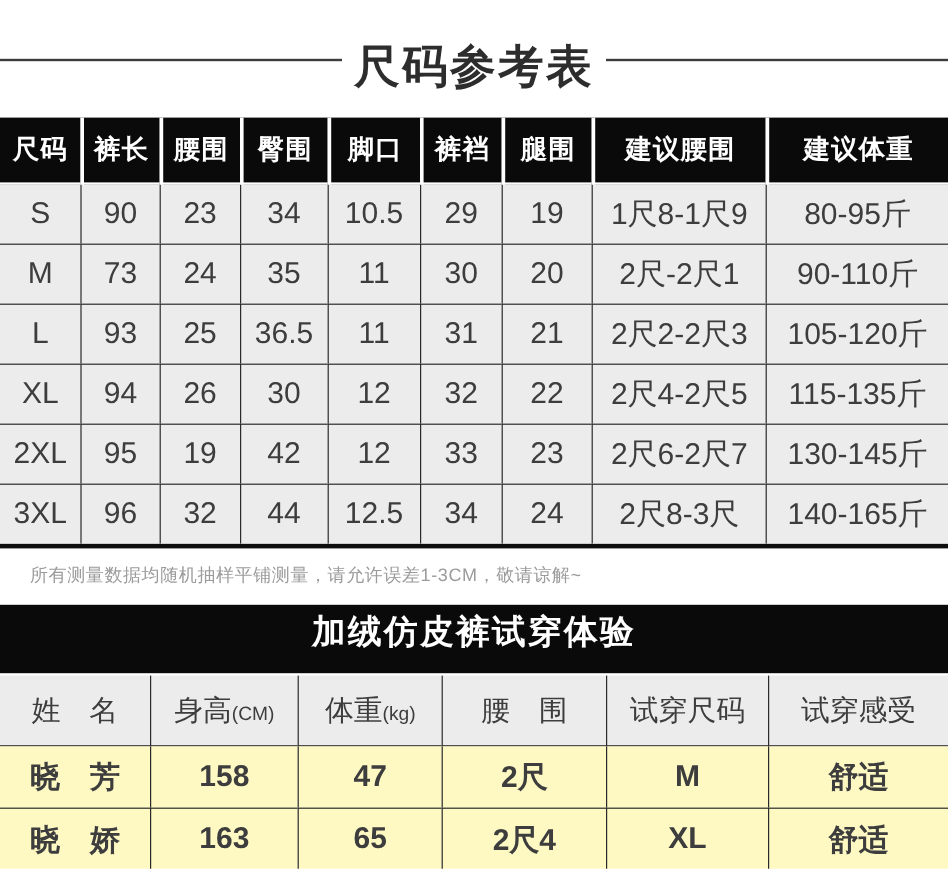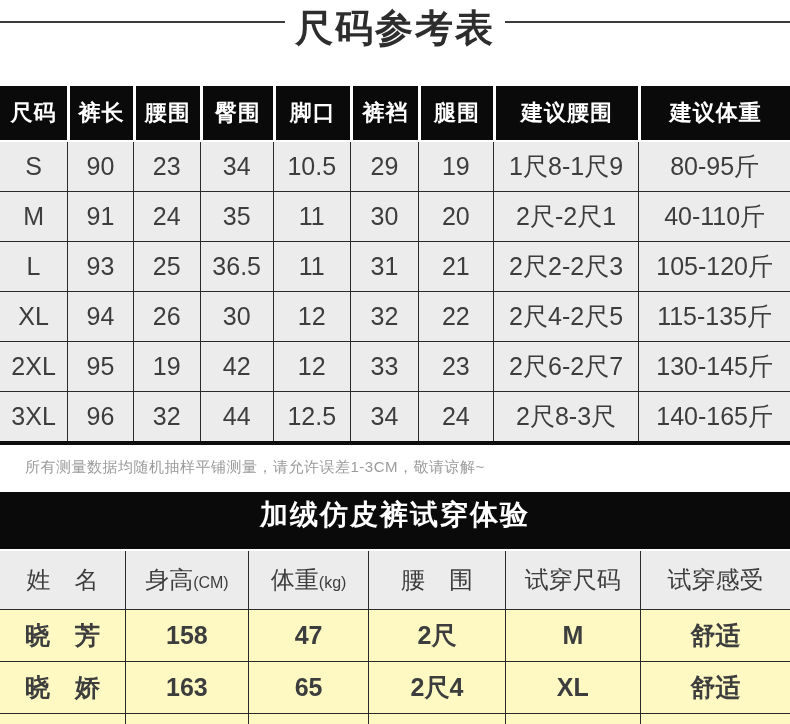--- a/index.html
+++ b/index.html
@@ -4,38 +4,38 @@
 <style>
   * { margin:0; padding:0; box-sizing:border-box; }
   html,body { background:#ffffff; }
   body {
     width:790px; height:724px; overflow:hidden;
     font-family:"Liberation Sans","DejaVu Sans",sans-serif;
     color:#3d3d3d;
   }
 
   
-  .title-wrap { display:flex; align-items:center; padding-top:8px; }
+  .title-wrap { display:flex; align-items:center; padding-top:36px; }
   .hr-line { flex:1; height:0; border-top:2px solid #3c3c3c; margin-top:-14px; }
   .title-block { padding:0 10px; text-align:center; }
   .title-main {
     font-size:38px; font-weight:bold; color:#2d2d2d;
     letter-spacing:2px; line-height:1.1; white-space:nowrap;
   }
   .title-sub {
     font-size:13px; color:#8a8a8a; letter-spacing:2px; margin-top:3px;
     white-space:nowrap;
   }
 
   
   table { width:100%; border-collapse:separate; border-spacing:0; table-layout:fixed; }
   td, th { text-align:center; vertical-align:middle; }
 
   
-  .size-table { margin-top:36px; border-bottom:4px solid #0d0d0d; }
+  .size-table { margin-top:20px; border-bottom:4px solid #0d0d0d; }
   .size-table th {
     background:#0a0a0a; color:#ffffff; font-size:22px; font-weight:bold;
     padding:12px 0; letter-spacing:1px;
     border-left:3px solid #ffffff; border-bottom:2px solid #ffffff;
     white-space:nowrap; overflow:hidden;
   }
   .size-table th:first-child { border-left:none; }
   .size-table td {
     background:#ececec; color:#3d3d3d; font-size:25px; font-weight:300;
     padding:8px 0; border-left:1px solid #2a2a2a; border-top:1px solid #2a2a2a;
@@ -115,28 +115,28 @@
       <td>23</td>
       <td>34</td>
       <td>10.5</td>
       <td>29</td>
       <td>19</td>
       <td>1尺8-1尺9</td>
       <td>80-95斤</td>
     </tr>
     <tr>
       <td>M</td>
-      <td>91</td>
+      <td>73</td>
       <td>24</td>
       <td>35</td>
       <td>11</td>
       <td>30</td>
       <td>20</td>
       <td>2尺-2尺1</td>
-      <td>40-110斤</td>
+      <td>90-110斤</td>
     </tr>
     <tr>
       <td>L</td>
       <td>93</td>
       <td>25</td>
       <td>36.5</td>
       <td>11</td>
       <td>31</td>
       <td>21</td>
       <td>2尺2-2尺3</td>

